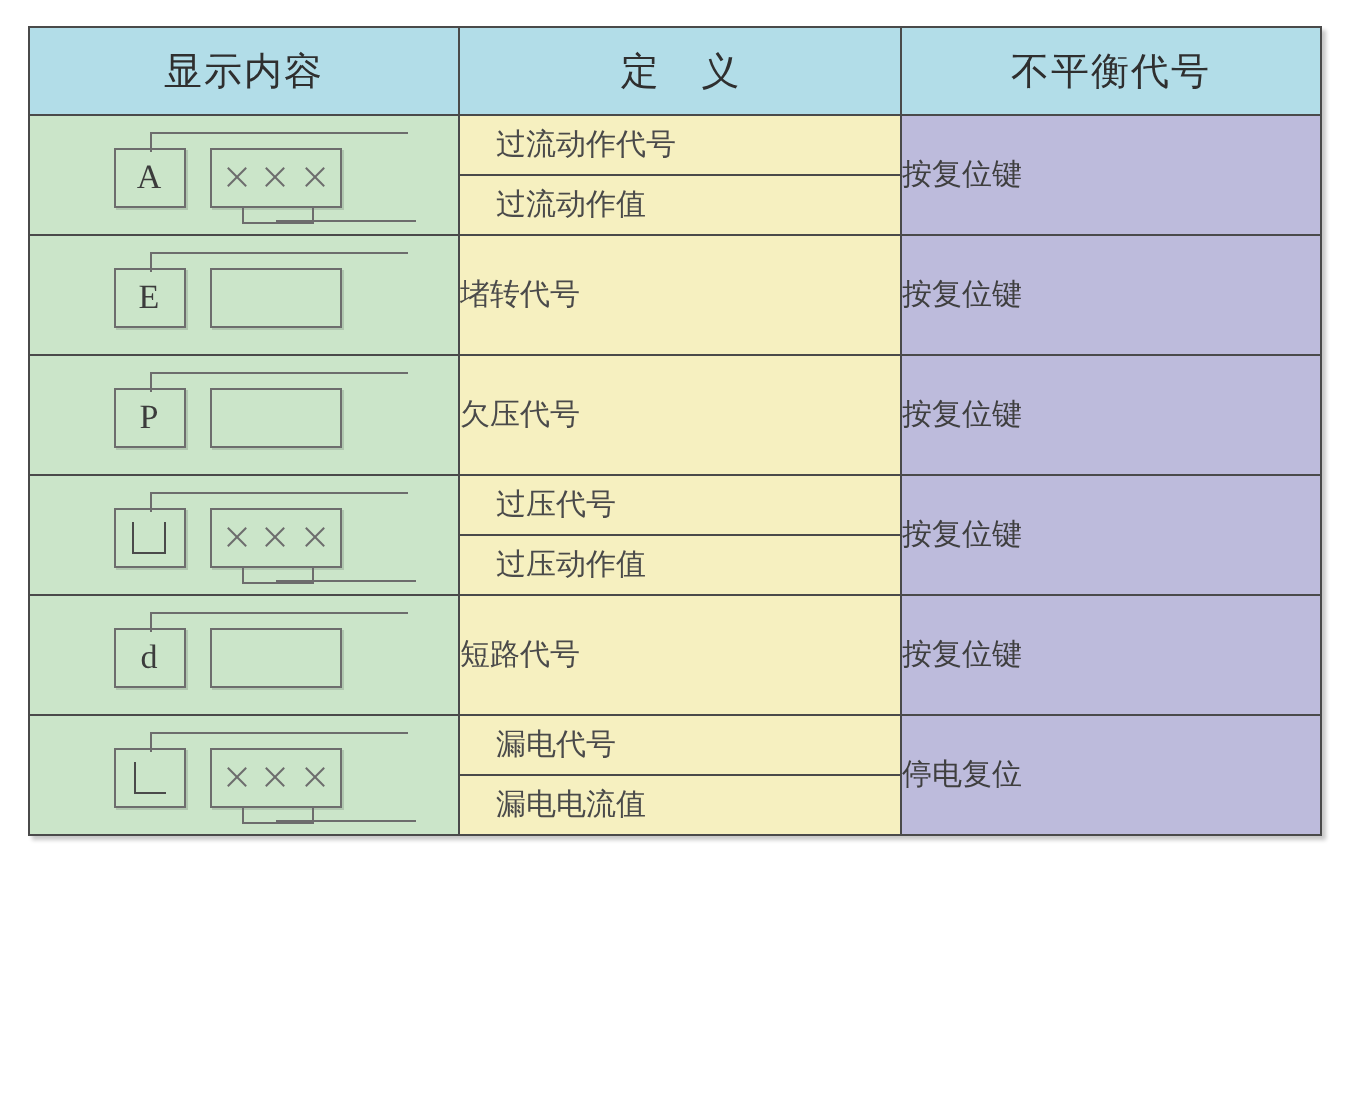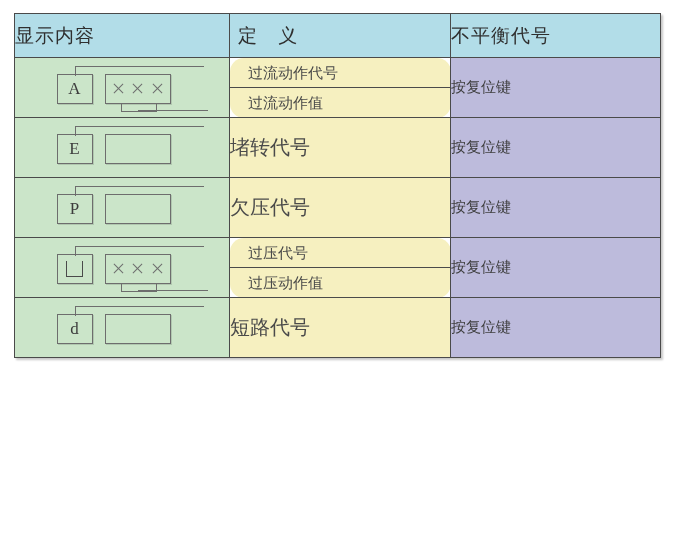--- a/index.html
+++ b/index.html
@@ -29,39 +29,39 @@
   col.c-disp{width:215px;}
   col.c-def{width:221px;}
   col.c-rst{width:210px;}
 
   
   .hdr th{
     height:43px;
     background:#b2dde8;
     font-size:19px;
     font-weight:normal;
-    text-align:left;
+    text-align:center;
     letter-spacing:1px;
     color:#2f2f2f;
   }
   .hdr th .sp{letter-spacing:8px;padding-left:8px;}
 
   
   .c-display{
     background:#cbe5c9;
     height:59px;
   }
   .c-def-cell{
     background:#f6f0c0;
-    font-size:20px;
+    font-size:15px;
     color:#4a4a4a;
     padding-left:18px;
     height:59px;
   }
-  .c-def-split{background:#f6f0c0;padding:0;border-radius:14px;}
+  .c-def-split{background:#f6f0c0;padding:0;}
   .c-def-split .sub{
     height:29px;
     line-height:29px;
     font-size:15px;
     color:#4a4a4a;
     padding-left:18px;
     box-sizing:border-box;
   }
   .c-def-split .sub.top{border-bottom:1px solid #4a4a4a;height:30px;line-height:30px;}
   .c-reset{
@@ -250,17 +250,37 @@
           <td class="c-display">
             <div class="glyph">
               <div class="lead-top"></div>
               <div class="gbox letter">d</div>
               <div class="gbox val empty"></div>
             </div>
           </td>
           <td class="c-def-cell">短路代号</td>
           <td class="c-reset">按复位键</td>
         </tr>
+        <tr>
+          <td class="c-display">
+            <div class="glyph">
+              <div class="lead-top"></div>
+              <div class="gbox letter"><span class="shape ll"></span></div>
+              <div class="gbox val">
+                <span class="x"></span>
+                <span class="x"></span>
+                <span class="x"></span>
+              </div>
+              <div class="brk"></div>
+              <div class="lead-bot"></div>
+            </div>
+          </td>
+          <td class="c-def-split">
+            <div class="sub top">漏电代号</div>
+            <div class="sub">漏电电流值</div>
+          </td>
+          <td class="c-reset">停电复位</td>
+        </tr>
       </tbody>
   </table>
 
 
 </div>
 
 </body></html>

